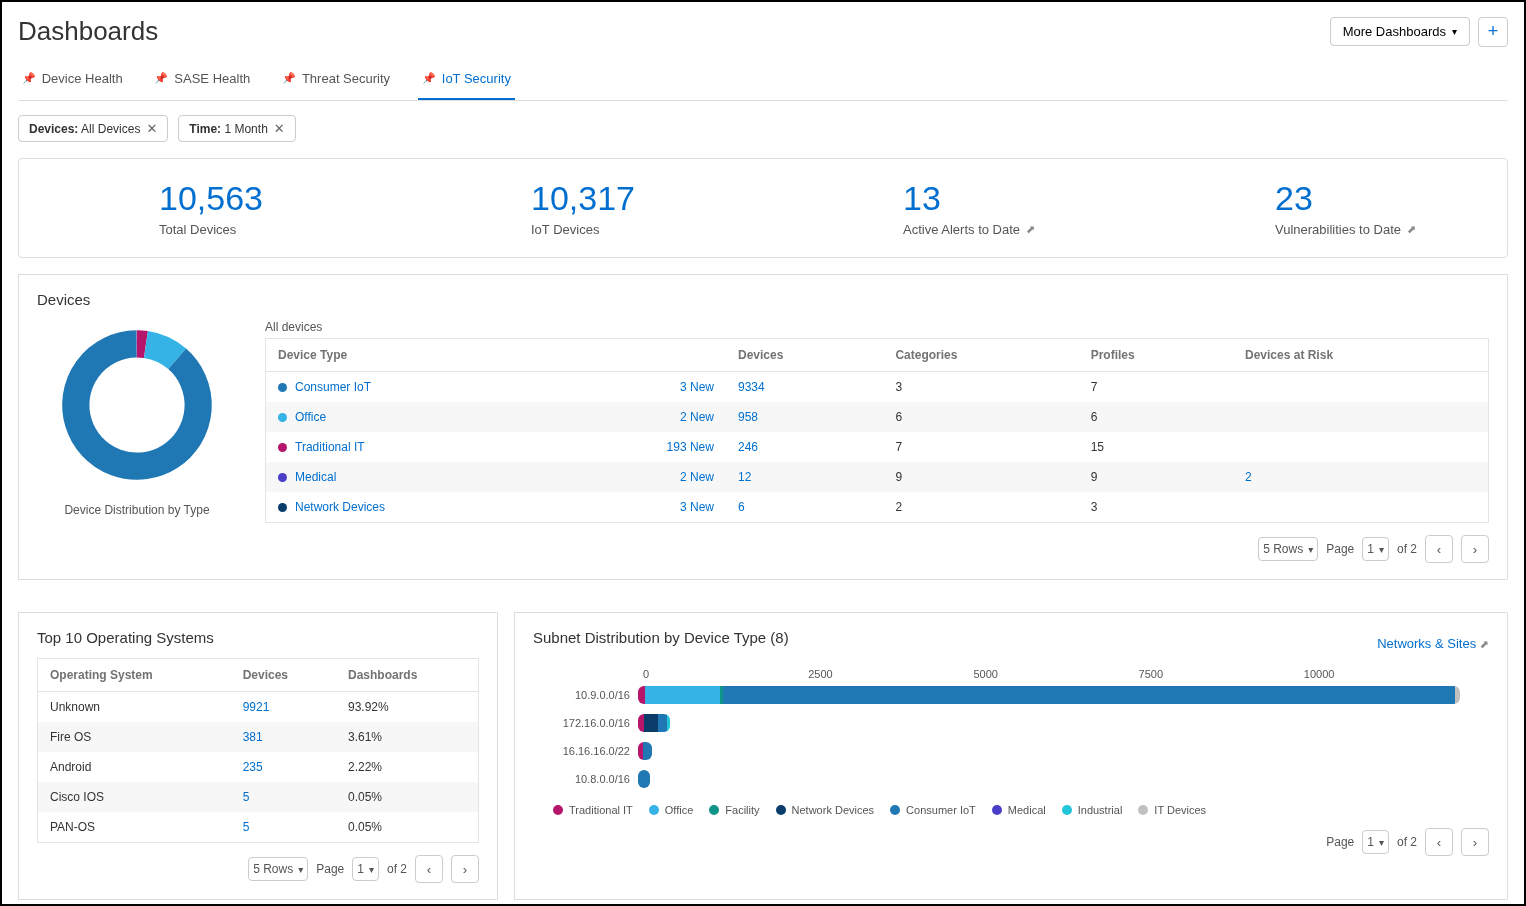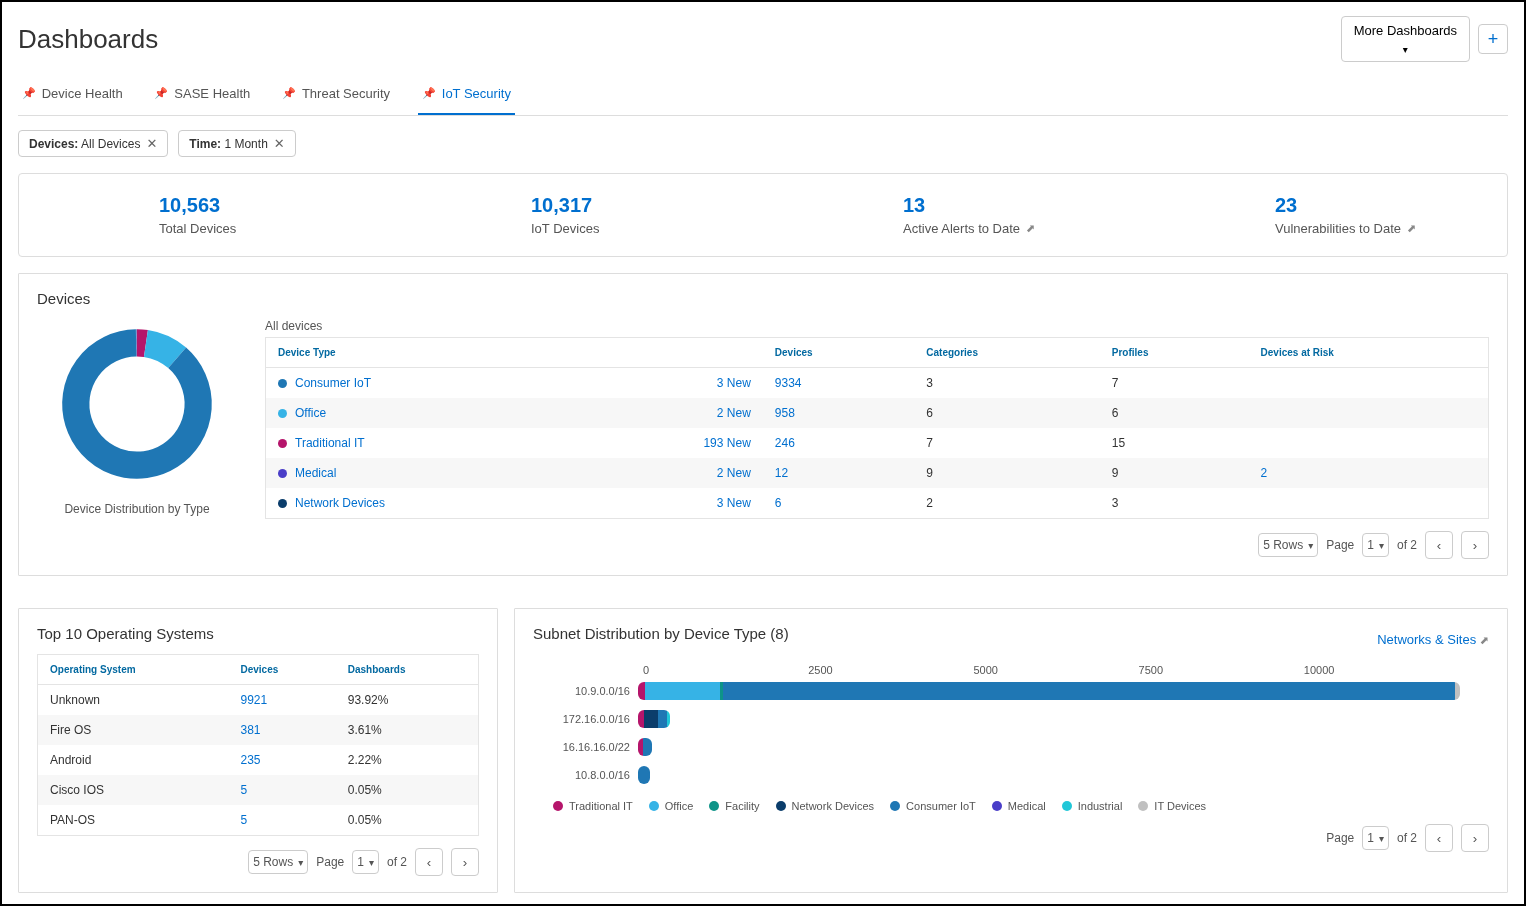--- a/index.html
+++ b/index.html
@@ -1,50 +1,50 @@
 <!DOCTYPE html>
 <html><head>
 <meta charset="utf-8">
 <style>
 * { box-sizing: border-box; margin: 0; padding: 0; }
 body { font-family: -apple-system, BlinkMacSystemFont, "Segoe UI", Arial, sans-serif; font-size: 13px; color: #333; background: #fff; border: 2px solid #000; width: 1526px; height: 906px; padding: 14px 16px; }
 .header { display: flex; justify-content: space-between; align-items: center; }
 .page-title { font-size: 26px; font-weight: 400; color: #333; }
 .header-right { display: flex; gap: 8px; align-items: center; }
-.more-btn { border: 1px solid #ccc; border-radius: 4px; padding: 6px 12px; background: #fff; font-size: 13px; display: flex; align-items: center; gap: 6px; cursor: pointer; flex-direction: column; }
+.more-btn { border: 1px solid #ccc; border-radius: 4px; padding: 6px 12px; background: #fff; font-size: 13px; display: flex; align-items: center; gap: 6px; cursor: pointer; }
 .plus-btn { border: 1px solid #ccc; border-radius: 4px; width: 30px; height: 30px; display: flex; align-items: center; justify-content: center; color: #006fcf; font-size: 18px; cursor: pointer; background: #fff; }
 
 .tabs { display: flex; gap: 24px; border-bottom: 1px solid #ddd; margin-top: 14px; }
 .tab { display: flex; align-items: center; gap: 6px; padding: 10px 4px 12px; color: #555; cursor: pointer; border-bottom: 2px solid transparent; font-size: 13px; }
 .tab.active { color: #006fcf; border-bottom-color: #006fcf; }
 .pin-icon { font-size: 11px; color: #666; }
 
 .filters { display: flex; gap: 10px; margin-top: 14px; }
 .chip { border: 1px solid #ccc; border-radius: 4px; padding: 5px 10px; font-size: 12px; display: flex; align-items: center; gap: 6px; }
 .chip .close-x { color: #666; cursor: pointer; font-size: 13px; }
 
 .stats-card { border: 1px solid #ddd; border-radius: 4px; margin-top: 16px; display: flex; padding: 20px 0; }
 .stat { flex: 1; padding-left: 140px; }
 .stat:first-child { padding-left: 140px; }
-.stat-value { font-size: 20px; color: #006fcf; font-weight: 700; }
+.stat-value { font-size: 34px; color: #006fcf; font-weight: 400; }
 .stat-label { font-size: 13px; color: #555; margin-top: 4px; display: flex; align-items: center; gap: 6px; }
 .ext-icon { font-size: 11px; color: #888; }
 
 .card { border: 1px solid #ddd; border-radius: 1px; margin-top: 16px; padding: 16px 18px; }
 .card-title { font-size: 15px; color: #333; margin-bottom: 12px; }
 
 .devices-body { display: flex; gap: 28px; }
 .donut-wrap { width: 200px; text-align: center; }
 .donut { width: 170px; height: 170px; margin: 0 auto; }
 .donut-label { font-size: 12px; color: #555; margin-top: 10px; }
 
 .table-wrap { flex: 1; }
 .sub-title { font-size: 12px; color: #555; margin-bottom: 4px; }
 table { width: 100%; border-collapse: collapse; border: 1px solid #e4e4e4; }
-th { text-align: left; font-weight: 600; font-size: 10px; color: #0369a1; padding: 9px 12px; border-bottom: 1px solid #e4e4e4; }
+th { text-align: left; font-weight: 600; font-size: 12px; color: #737373; padding: 9px 12px; border-bottom: 1px solid #e4e4e4; }
 td { font-size: 12px; padding: 8px 12px; }
 tbody tr:nth-child(even) { background: #f7f7f7; }
 .link { color: #006fcf; cursor: pointer; }
 .dot { display: inline-block; width: 9px; height: 9px; border-radius: 50%; margin-right: 8px; vertical-align: middle; }
 
 .pager { display: flex; align-items: center; gap: 8px; justify-content: flex-end; margin-top: 12px; font-size: 12px; color: #555; }
 .pager-select { border: 1px solid #ccc; border-radius: 4px; padding: 4px 4px; display: flex; align-items: center; gap: 5px; cursor: pointer; background: #fff; }
 .pager-btn { border: 1px solid #ccc; border-radius: 4px; width: 28px; height: 28px; display: flex; align-items: center; justify-content: center; cursor: pointer; color: #555; background: #fff; }
 
 .row2 { display: flex; gap: 16px; margin-top: 16px; }

